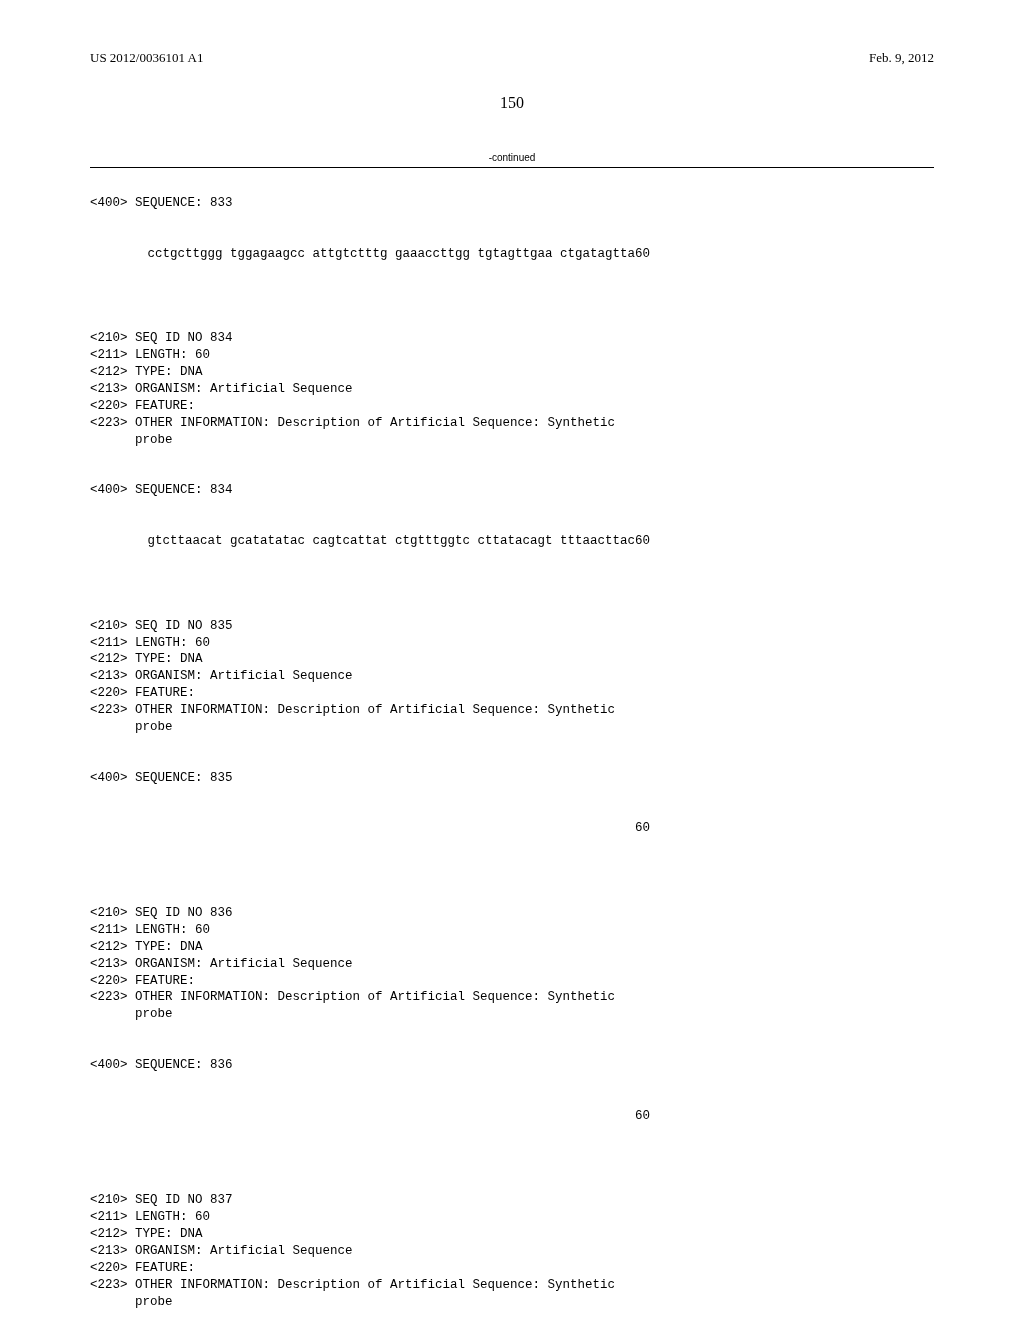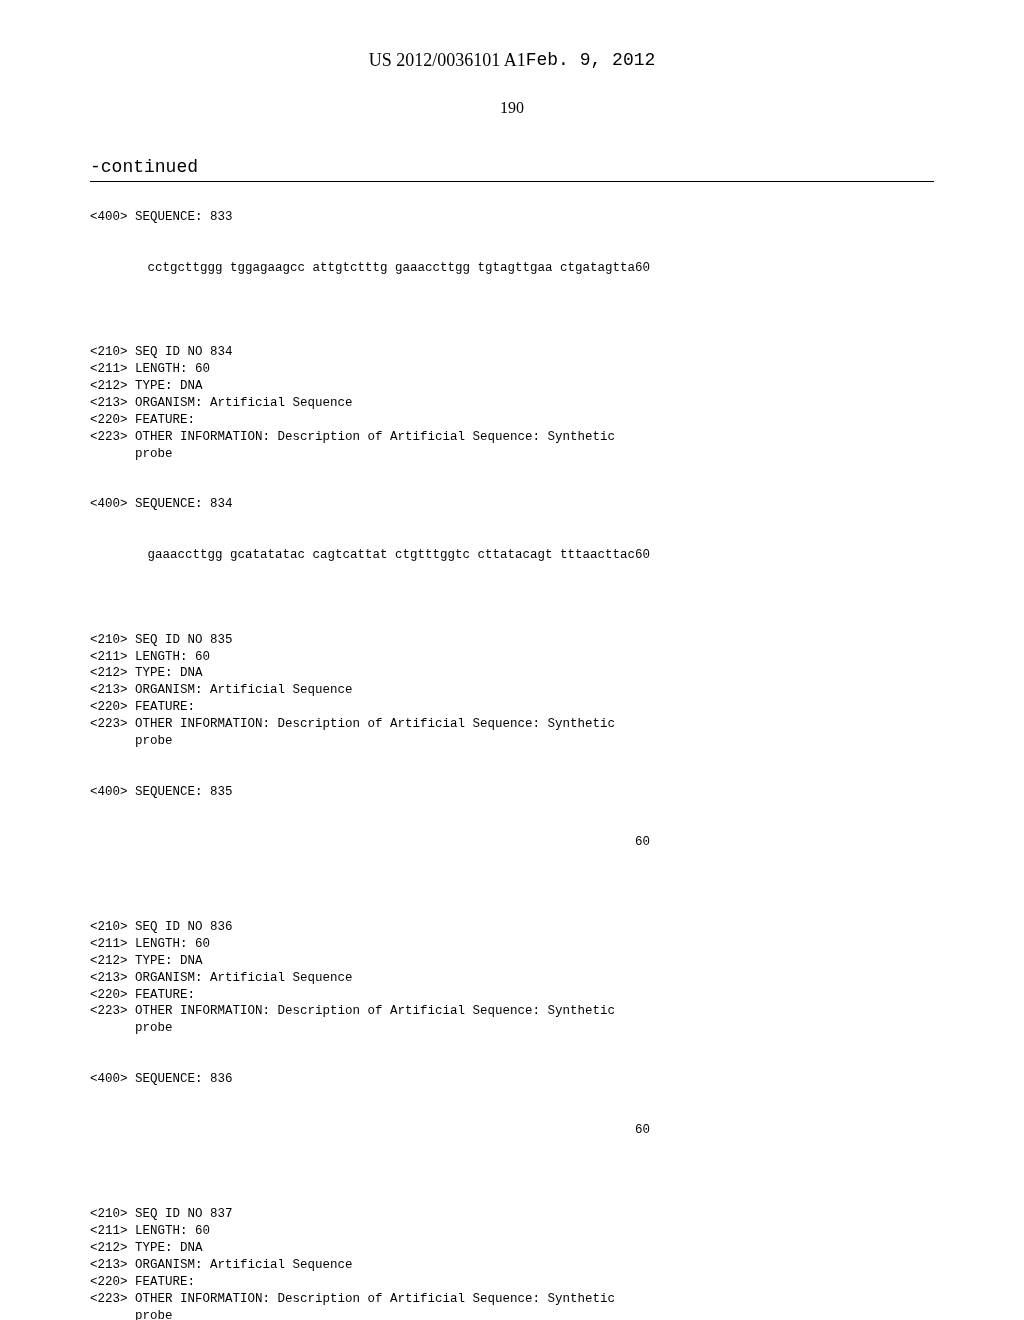--- a/index.html
+++ b/index.html
@@ -11,35 +11,35 @@
   }
   .page {
     width: 1024px;
     height: 1320px;
     padding: 50px 90px 40px 90px;
     box-sizing: border-box;
     position: relative;
   }
   .header {
     display: flex;
-    justify-content: center;
-    font-size: 18px;
+    justify-content: space-between;
+    font-size: 13px;
     margin-bottom: 28px;
   }
   .pub-id { font-family: "Times New Roman", serif; }
-  .pub-date { font-family: Liberation Mono, monospace; }
+  .pub-date { font-family: Liberation Serif, serif; }
   .page-num {
     text-align: center;
     font-size: 16px;
     margin-bottom: 40px;
   }
   .continued {
-    text-align: left;
-    font-family: Liberation Mono, monospace;
-    font-size: 18px;
+    text-align: center;
+    font-family: Liberation Sans, sans-serif;
+    font-size: 10px;
     margin-bottom: 4px;
   }
   .hr-line {
     border: none;
     border-top: 1.5px solid #000;
     margin: 0 0 10px 0;
   }
   .seq-body {
     font-family: "Courier New", monospace;
     font-size: 12.5px;
@@ -57,41 +57,41 @@
 </head>
 <body>
 
 <div class="page">
 
   <div class="header">
     <div class="pub-id">US 2012/0036101 A1</div>
     <div class="pub-date">Feb. 9, 2012</div>
   </div>
 
-  <div class="page-num">190</div>
+  <div class="page-num">150</div>
 
   <div class="continued">-continued</div>
   <hr class="hr-line">
 
   <div class="seq-body">
 <span>&lt;400&gt; SEQUENCE: 833</span>
 <div class="blank"></div>
 <div class="seq-row"><span>cctgcttggg tggagaagcc attgtctttg gaaaccttgg tgtagttgaa ctgatagtta</span><span>60</span></div>
 <div class="blank2"></div>
 <span>&lt;210&gt; SEQ ID NO 834</span>
 <span>&lt;211&gt; LENGTH: 60</span>
 <span>&lt;212&gt; TYPE: DNA</span>
 <span>&lt;213&gt; ORGANISM: Artificial Sequence</span>
 <span>&lt;220&gt; FEATURE:</span>
 <span>&lt;223&gt; OTHER INFORMATION: Description of Artificial Sequence: Synthetic</span>
 <span>      probe</span>
 <div class="blank"></div>
 <span>&lt;400&gt; SEQUENCE: 834</span>
 <div class="blank"></div>
-<div class="seq-row"><span>gaaaccttgg gcatatatac cagtcattat ctgtttggtc cttatacagt tttaacttac</span><span>60</span></div>
+<div class="seq-row"><span>gtcttaacat gcatatatac cagtcattat ctgtttggtc cttatacagt tttaacttac</span><span>60</span></div>
 <div class="blank2"></div>
 <span>&lt;210&gt; SEQ ID NO 835</span>
 <span>&lt;211&gt; LENGTH: 60</span>
 <span>&lt;212&gt; TYPE: DNA</span>
 <span>&lt;213&gt; ORGANISM: Artificial Sequence</span>
 <span>&lt;220&gt; FEATURE:</span>
 <span>&lt;223&gt; OTHER INFORMATION: Description of Artificial Sequence: Synthetic</span>
 <span>      probe</span>
 <div class="blank"></div>
 <span>&lt;400&gt; SEQUENCE: 835</span>

